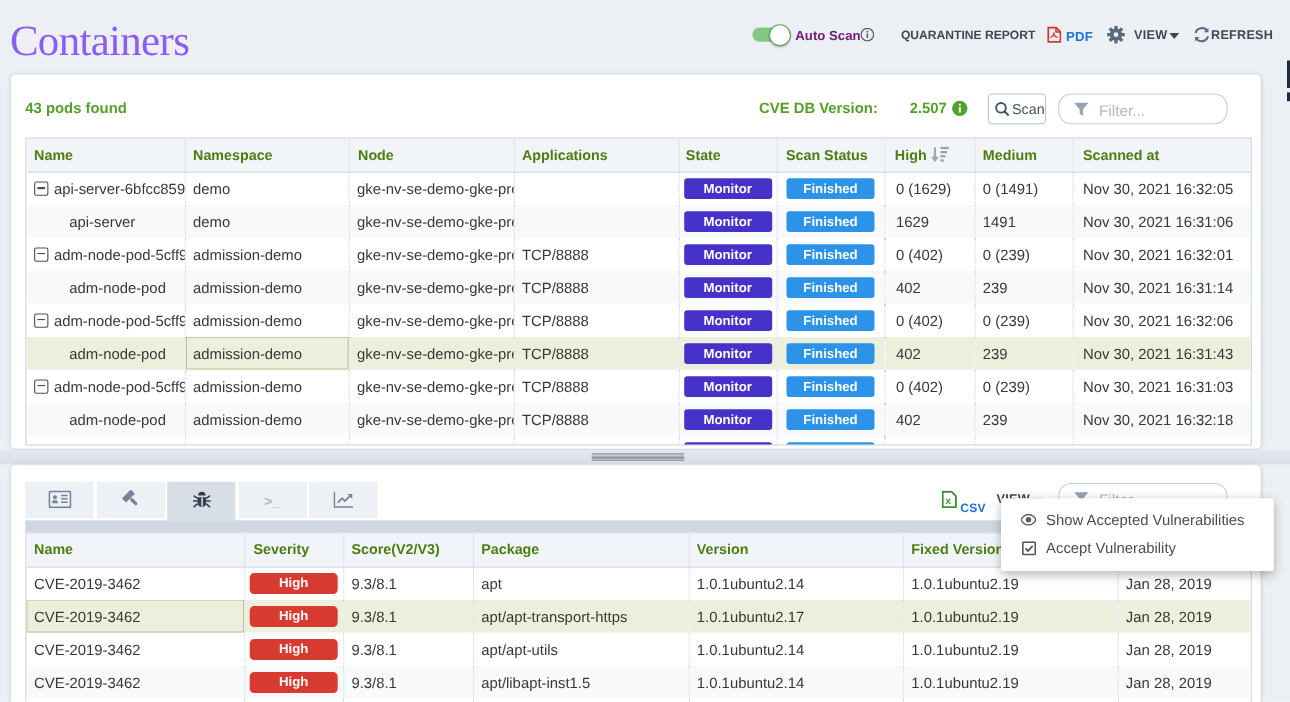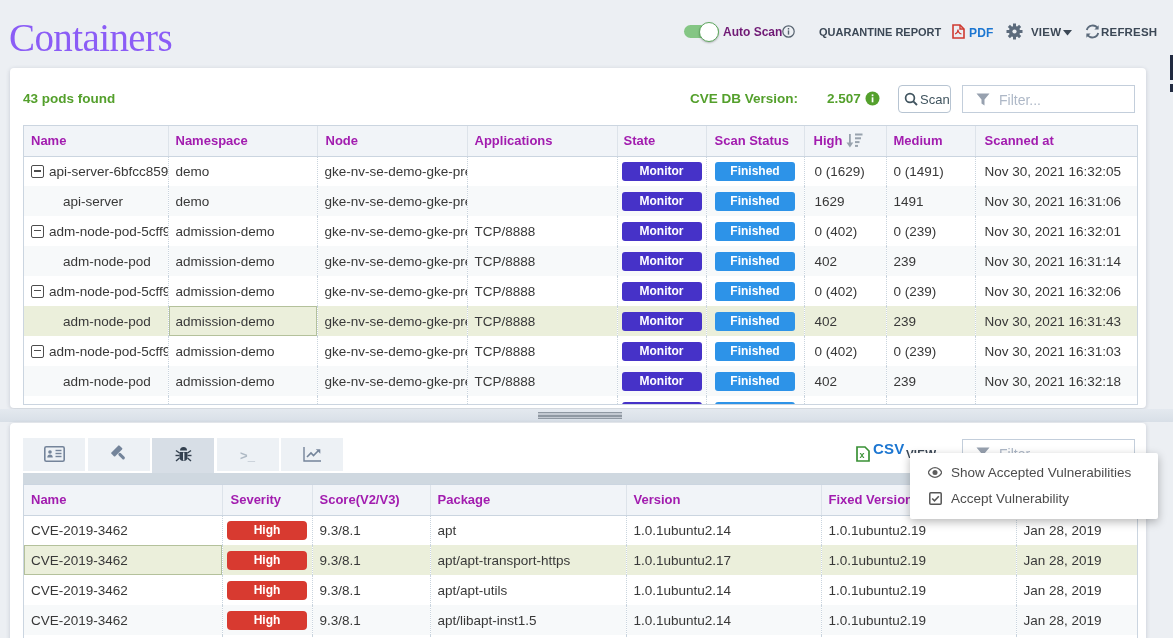--- a/index.html
+++ b/index.html
@@ -7,36 +7,36 @@
 body { font-family:"Liberation Sans", sans-serif; background:#eceff3; position:relative; color:#383838; }
 .abs { position:absolute; }
 h1 { position:absolute; left:9px; top:15px; font-size:39px; font-weight:400; color:#8b5cf6; letter-spacing:-0.6px;font-family:Liberation Serif, serif; }
 .card { position:absolute; background:#fff; border-radius:4px; box-shadow:0 1px 4px rgba(60,75,100,.22); }
 #card1 { left:10px; top:68px; width:1136px; height:340px; }
 #card2 { left:10px; top:423px; width:1136px; height:230px; border-bottom-left-radius:0; border-bottom-right-radius:0; }
 .grn { color:#54a02c; font-weight:bold; }
 .tbtxt { font-size:12px; font-weight:bold; color:#3c4856; letter-spacing:0.2px; }
 .blue { color:#1c76d1; }
 table.grid { border-collapse:collapse; table-layout:fixed; width:1113px; font-size:13.5px; }
-table.grid th { height:30px; background:#f1f4f8; font-size:13px; color:#a21caf; text-align:left; padding:0 0 0 7px; border-right:1px solid #dde3ea; border-bottom:1px solid #cbd5e0; font-weight:bold; white-space:nowrap; overflow:hidden; }
+table.grid th { height:30px; background:#f1f4f8; font-size:13px; color:#4d7c0f; text-align:left; padding:0 0 0 7px; border-right:1px solid #dde3ea; border-bottom:1px solid #cbd5e0; font-weight:bold; white-space:nowrap; overflow:hidden; }
 table.grid th:last-child { border-right:none; }
 table.grid td { height:30px; padding:0 0 0 7px; border-right:1px dotted #c9d4de; white-space:nowrap; overflow:hidden; }
 table.grid td:last-child { border-right:none; }
 table.grid tr.even td { background:#f7f9fa; }
 table.grid tr.sel td { background:#ebefdb; }
 .gridwrap { position:absolute; overflow:hidden; border:1px solid #cbd5e0; background:#fff; }
 .badge { display:inline-block; width:80px; height:19px; line-height:19px; border-radius:3px; color:#fff; font-size:12px; font-weight:bold; text-align:center; vertical-align:middle; }
 .b-mon { background:#4632c8; }
 .b-fin { background:#2d93e8; }
 .b-high { background:#d83a30; border-radius:4px; }
 .exp { display:inline-block; width:13px; height:13px; border:1.5px solid #4d4d4d; border-radius:2px; position:relative; vertical-align:-2px; margin-right:5px; }
 .exp:before { content:""; position:absolute; left:2px; right:2px; top:4.2px; height:1.6px; background:#4d4d4d; }
 .child { padding-left:32px; display:inline-block; }
 .focuscell { box-shadow:inset 0 0 0 1px #b4c19b; }
-.filterbox { position:absolute; width:173px; height:28px; border:1px solid #c3cedb; border-radius:0; background:#fff; }
+.filterbox { position:absolute; width:154px; height:28px; border:1px solid #c3cedb; border-radius:12px; background:#fff; }
 .filterbox .ph { position:absolute; left:36px; top:6px; font-size:14px; color:#aeb8c7; }
 .scanbtn { position:absolute; left:898px; top:85px; width:53px; height:28px; border:1px solid #b7c4d2; border-radius:4px; background:#fff; }
 .track { position:absolute; left:684px; top:25px; width:35px; height:13px; border-radius:7px; background:#84c684; }
 .knob { position:absolute; left:699px; top:21.5px; width:20px; height:20px; border-radius:50%; background:#fff; border:1.5px solid #5ea75e; box-shadow:0 1px 2px rgba(0,0,0,.25); }
 .tab { position:absolute; top:438px; width:62px; height:33px; background:#edf1f5; text-align:center; }
 .tab.active { background:#d7dee6; height:35px; }
 #menu { position:absolute; left:910px; top:453px; width:248px; height:66px; background:#fff; border-radius:2px; box-shadow:0 3px 10px rgba(0,0,0,.28); z-index:30; }
 #menu .mi { position:absolute; left:41px; font-size:13.5px; color:#4c4c4c; }
 #split { position:absolute; left:0; top:409px; width:1173px; height:13px; background:linear-gradient(#e4e9ef,#d8dfe7); }
 #handle { position:absolute; left:538px; top:412px; width:84px; height:7px; background:#c3c9d1; border-top:1.6px solid #8f98a2; border-bottom:1.6px solid #8f98a2; }
@@ -307,21 +307,21 @@
         <path d="M1 1 v14 h17" stroke-width="1.4"></path>
         <path d="M4 11 l4-4 2.5 2.5 L15 5" stroke-width="1.6"></path>
       </g>
       <path d="M12.8 3.2 h4.5 v4.5 z" fill="#74849a"></path>
     </svg></div>
 
 <svg class="abs" style="left:856px;top:446px;" width="14" height="16" viewBox="0 0 14 16">
     <path d="M1 1 h8 l4 4 v10 h-12 z" fill="none" stroke="#3a9136" stroke-width="1.7"></path>
     <text x="3.6" y="12" font-size="9" font-weight="bold" fill="#3a9136">x</text>
   </svg>
-<span class="abs tbtxt blue" style="left:873px;top:440px;font-size:15px;">CSV</span>
+<span class="abs tbtxt blue" style="left:873px;top:456px;font-size:11px;">CSV</span>
 <span class="abs tbtxt" style="left:906px;top:448px;font-size:11.5px;">VIEW</span>
 <svg class="abs" style="left:939px;top:452.5px;" width="9" height="5.5" viewBox="0 0 9 5.5">
     <path d="M0 0 h9 l-4.5 5.5 z" fill="#3c4856"></path>
   </svg>
 <div class="filterbox" style="left:962px;top:439px;">
     <svg style="position:absolute;left:13px;top:7px;" width="14" height="13" viewBox="0 0 14 13">
       <path d="M0.5 0.5 h13 l-5 6 v6 l-3 -2 v-4 z" fill="#97a1af"></path>
     </svg>
     <span class="ph">Filter...</span>
   </div>

